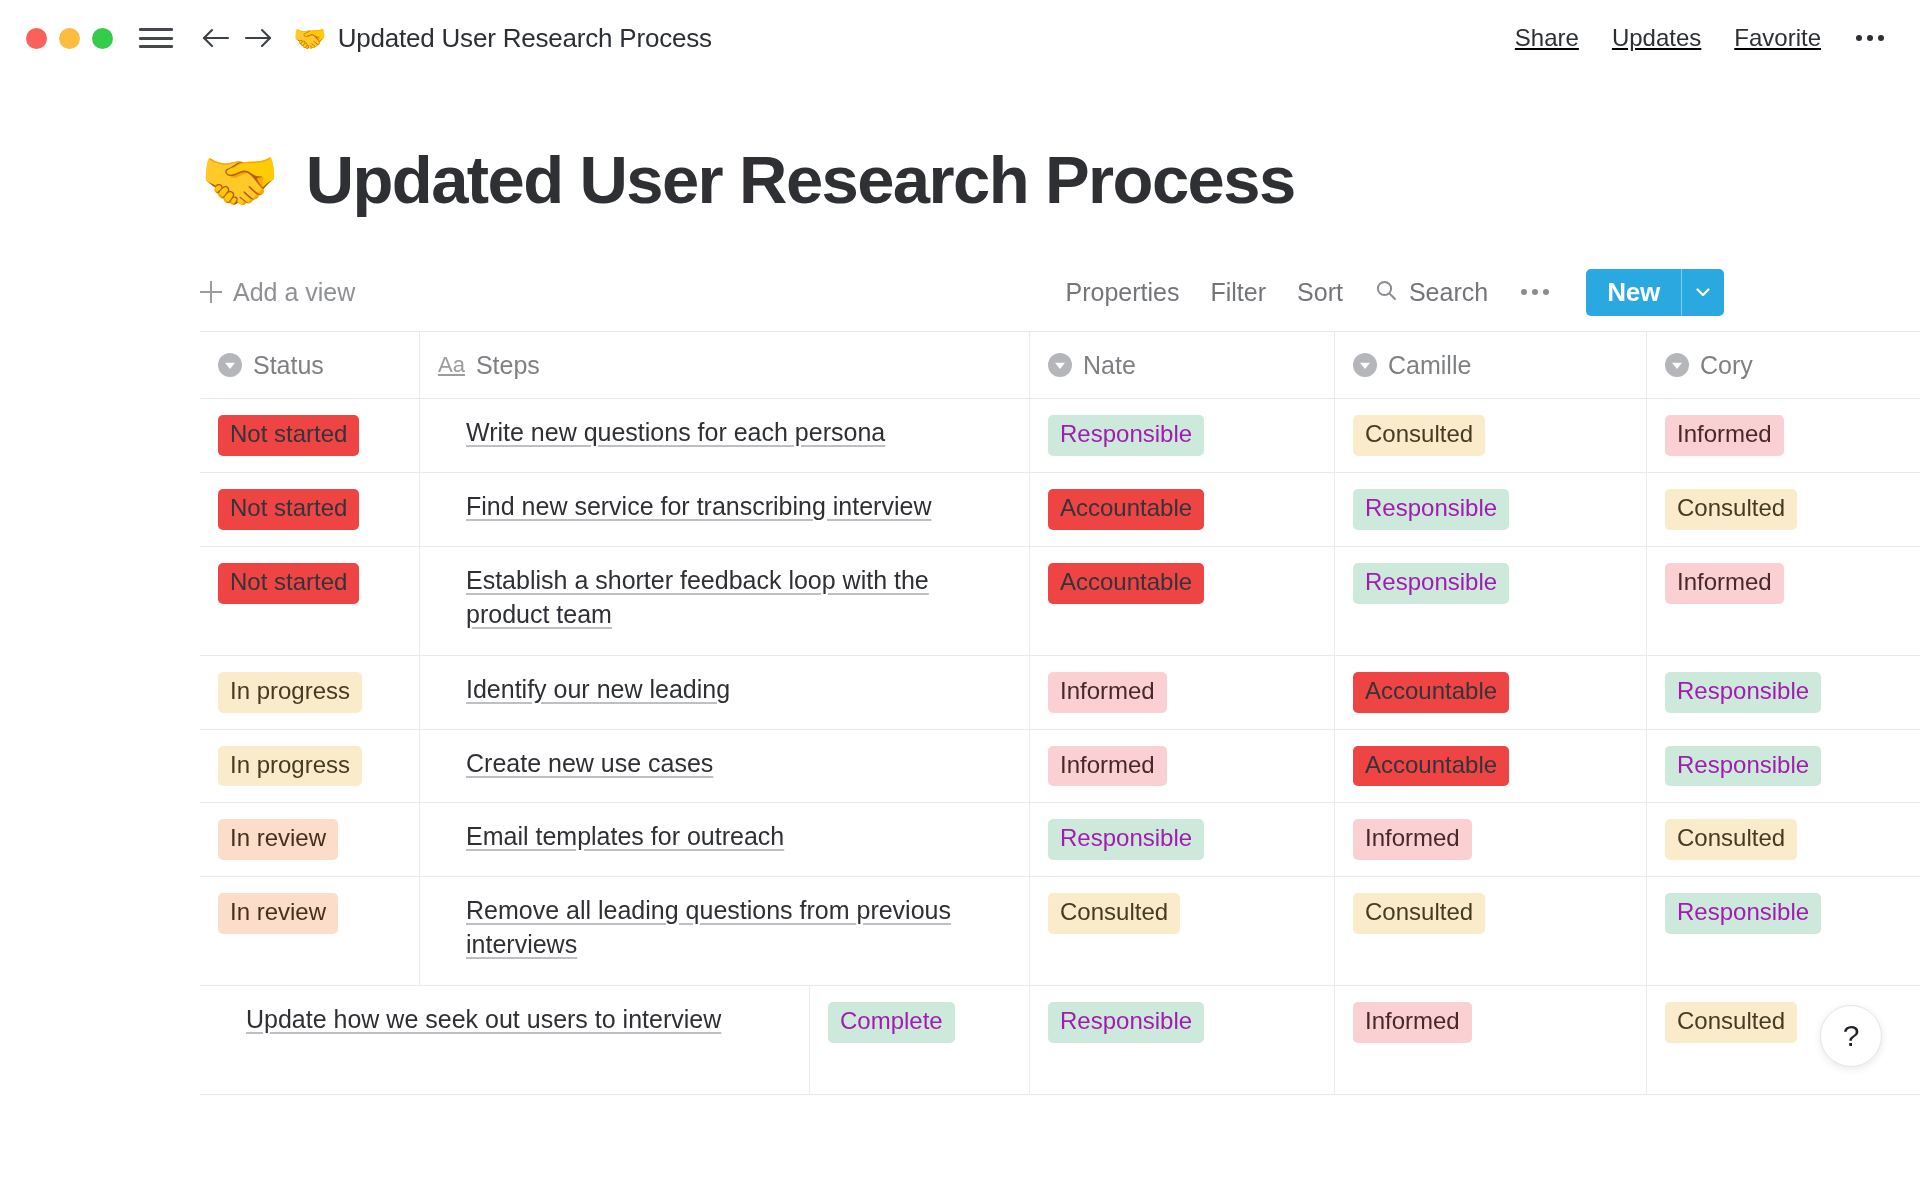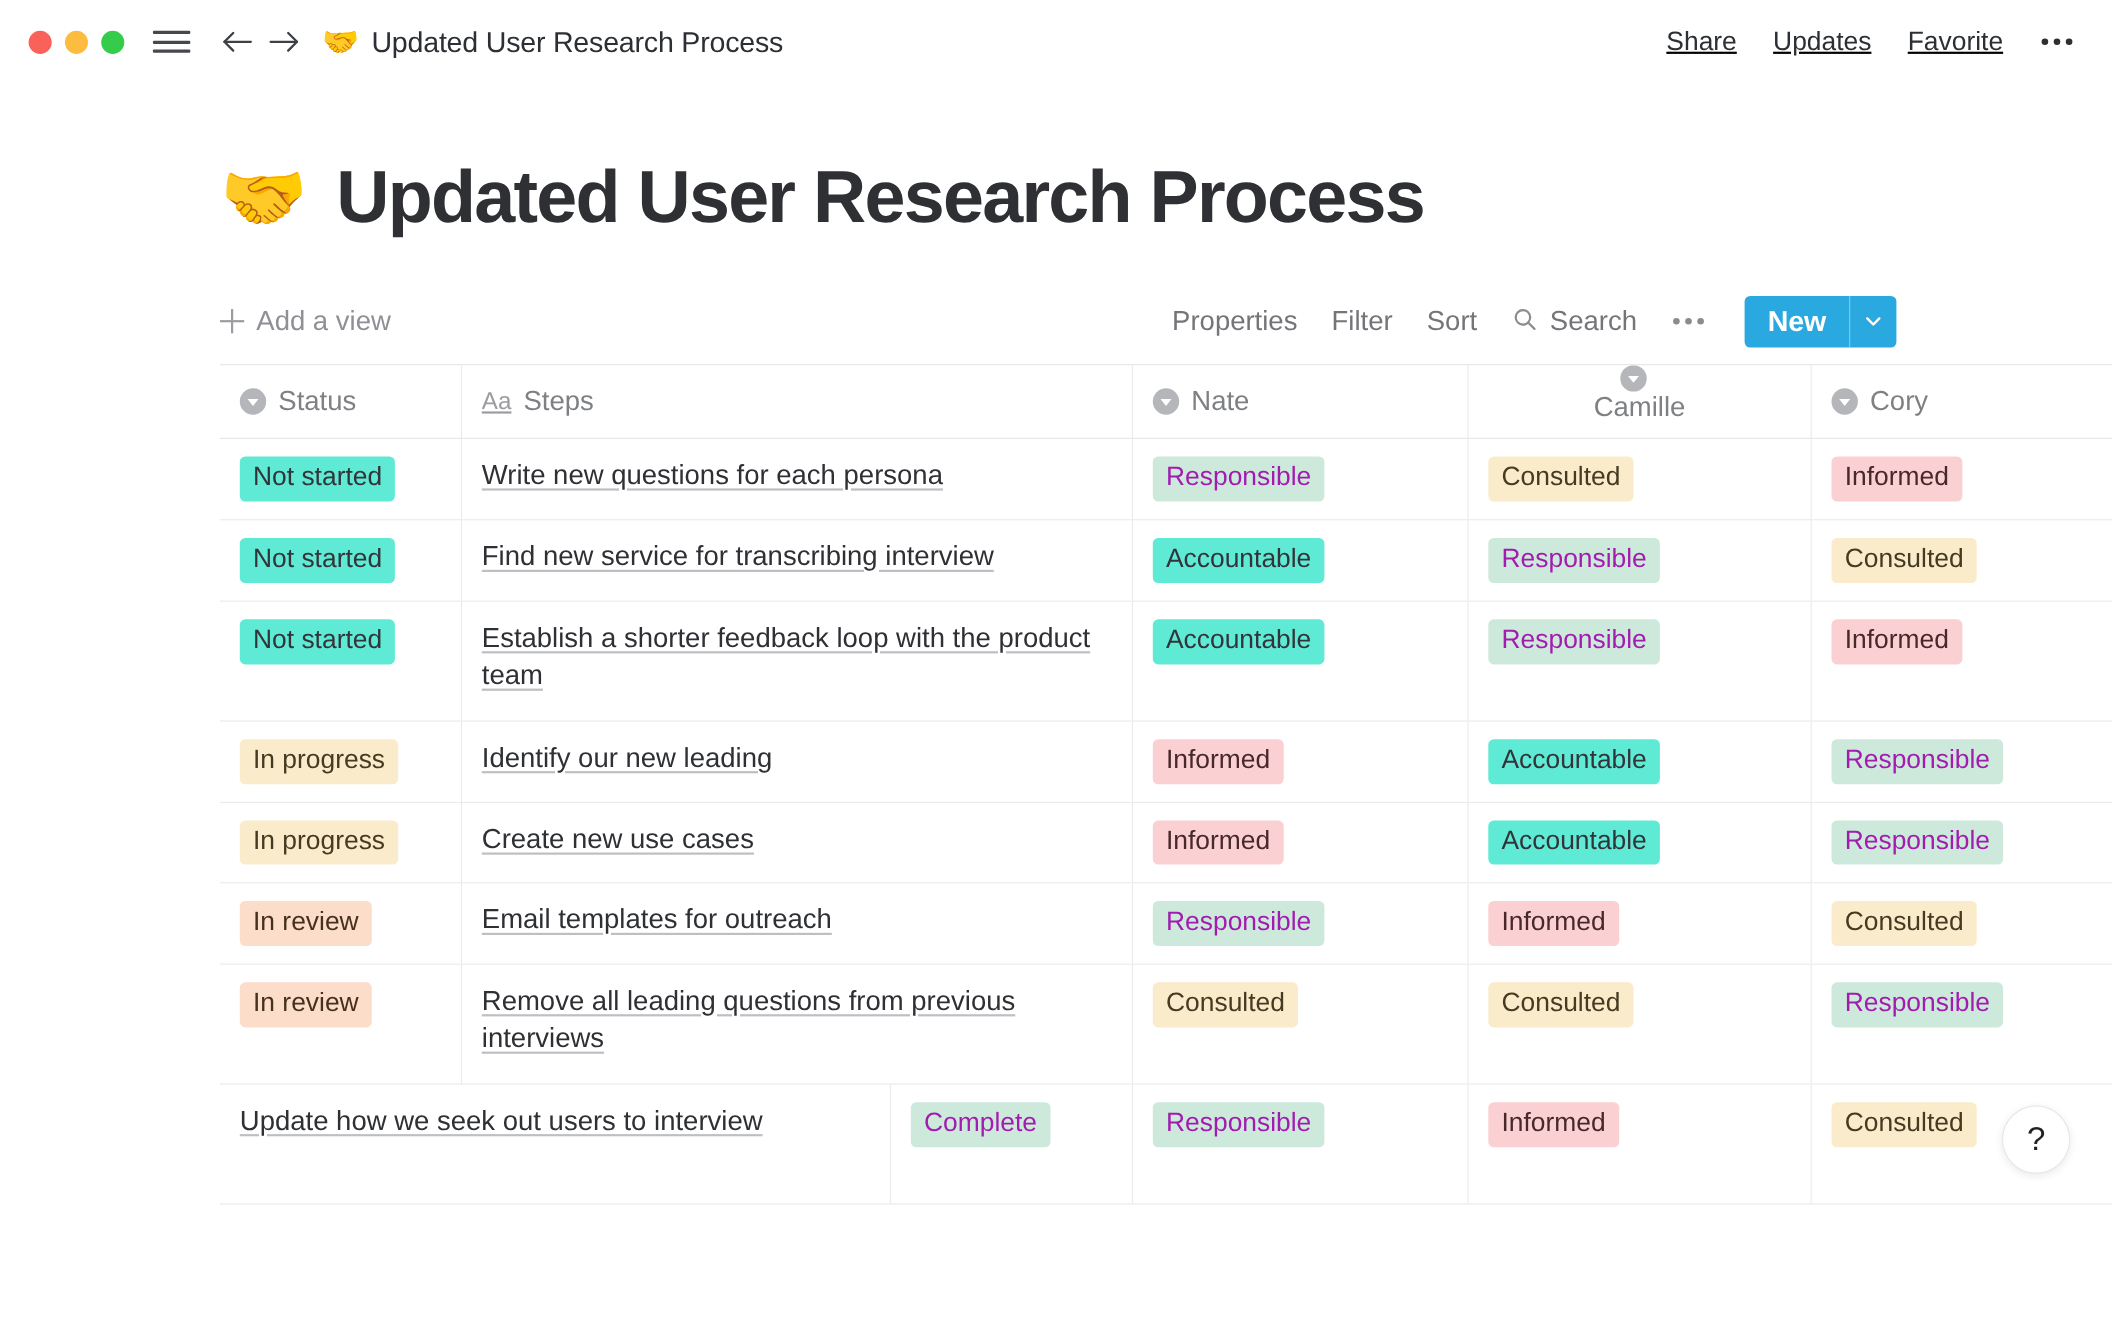--- a/index.html
+++ b/index.html
@@ -253,21 +253,21 @@
     padding: 0 18px;
     display: flex;
     align-items: flex-start;
     border-right: 1px solid #eaeaeb;
     flex-shrink: 0;
     overflow: hidden;
   }
   .c-status { width: 220px; }
   .c-steps  { width: 610px; }
   .c-nate   { width: 305px; }
-  .c-cami   { width: 312px; flex-direction: column; }
+  .c-cami   { width: 312px; }
   .c-cory   { width: 343px; border-right: none; }
 
   .trow.header .tcell {
     height: 66px;
     align-items: center;
   }
   .trow.r1 .tcell { min-height: 66px; padding-top: 16px; padding-bottom: 16px; }
   .trow.r2 .tcell { min-height: 108px; padding-top: 16px; padding-bottom: 16px; }
 
   .hdr-label {
@@ -299,34 +299,35 @@
 
   .pill {
     display: inline-block;
     font-size: 24px;
     line-height: 1.28;
     padding: 4px 12px 6px;
     border-radius: 5px;
     color: #2f2a26;
     white-space: nowrap;
   }
-  .pill.gray   { background: #5eead4; color: #32343a; }
+  .pill.gray   { background: #ef4444; color: #32343a; }
   .pill.cream  { background: #faecca; color: #453a22; }
   .pill.peach  { background: #fbddc9; color: #46301f; }
   .pill.mint   { background: #cde9dc; color: #a21caf; }
   .pill.pink   { background: #fbd0d3; color: #47282b; }
 
   .step-text {
     font-size: 25px;
     line-height: 1.38;
     color: #2e3034;
     text-decoration: underline;
     text-decoration-color: #bdbfc2;
     text-underline-offset: 4px;
     cursor: pointer;
+    margin-left: 28px;
   }
 
   
   .help-btn {
     position: absolute;
     right: 38px;
     bottom: 28px;
     width: 62px;
     height: 62px;
     border-radius: 50%;

